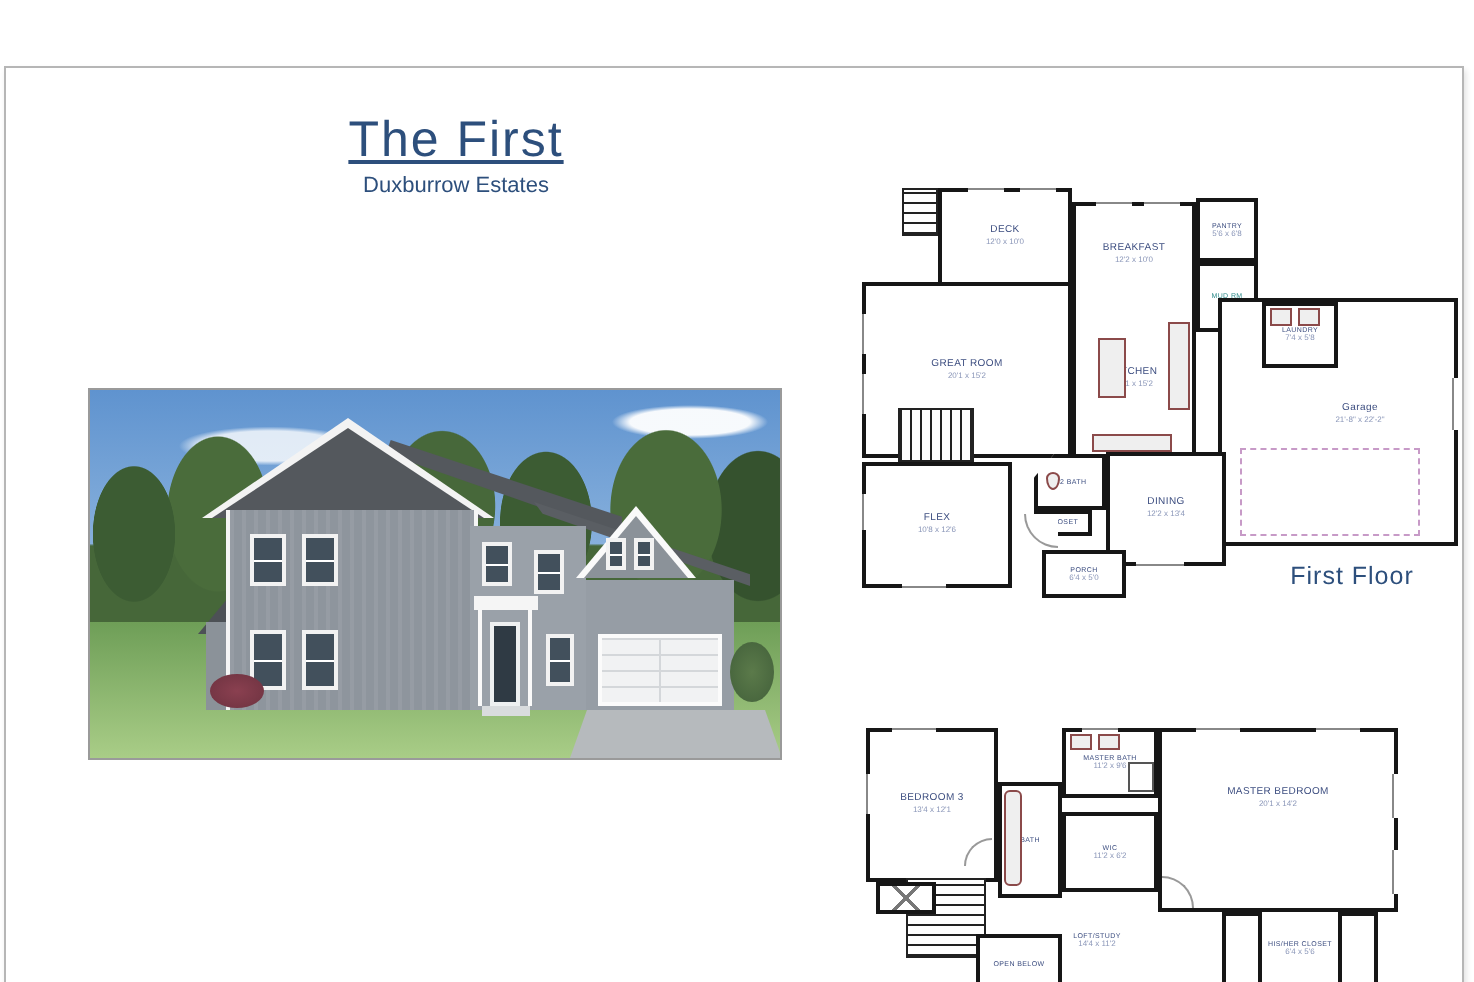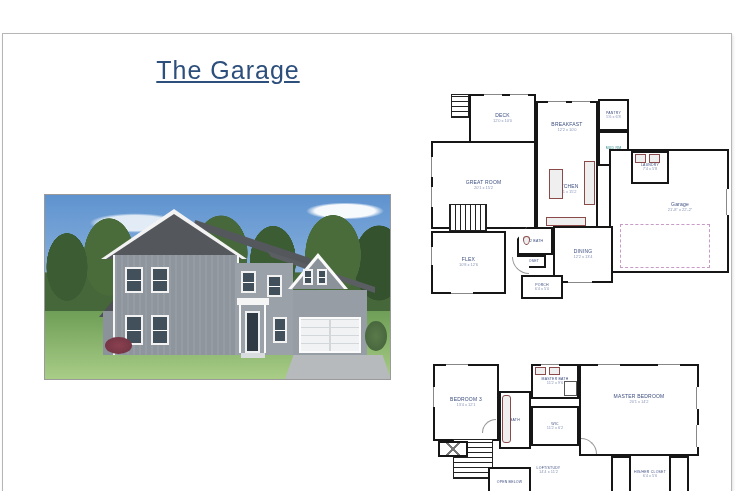--- a/index.html
+++ b/index.html
@@ -59,21 +59,22 @@
   .arc{position:absolute;box-sizing:border-box;background:#fff;}
   .pwh{position:absolute;height:5px;background:linear-gradient(#888,#888) center/100% 1px no-repeat,#fff;background-color:#fff;z-index:3;}
   .pwv{position:absolute;width:5px;background:linear-gradient(#888,#888) center/1px 100% no-repeat,#fff;background-color:#fff;z-index:3;}
 </style>
 </head>
 <body>
 
 <div class="page">
 
   <div class="titleblock">
-    <div class="title">The Garage</div>
+    <div class="title">The First</div>
+    <div class="sub">Duxburrow Estates</div>
   </div>
 
   <div class="photo">
     <div class="sky"></div>
     <div class="trees"></div>
     <div class="lawn"></div>
 
     <div class="roof" style="left:148px;top:25px;width:118px;height:48px;clip-path:polygon(2% 0,100% 80%,100% 100%,0 14%);"></div>
     <div class="roof" style="left:222px;top:56px;width:108px;height:42px;background:#5a5e63;clip-path:polygon(0 0,100% 86%,100% 100%,4% 14%);"></div>
     <div class="roof" style="left:56px;top:14px;width:146px;height:50px;clip-path:polygon(0 100%,50% 0,100% 100%);background:#f3f3f3;"></div>
@@ -192,20 +193,21 @@
     <div class="pwh" style="left:84px;top:3px;width:18px;"></div>
     <div class="pwh" style="left:122px;top:10px;width:18px;"></div>
     <div class="pwh" style="left:146px;top:10px;width:18px;"></div>
     <div class="pwv" style="left:3px;top:68px;height:20px;"></div>
     <div class="pwv" style="left:3px;top:98px;height:20px;"></div>
     <div class="pwv" style="left:3px;top:158px;height:18px;"></div>
     <div class="pwh" style="left:25px;top:202px;width:22px;"></div>
     <div class="pwh" style="left:142px;top:191px;width:24px;"></div>
     <div class="pwv" style="left:298px;top:100px;height:26px;"></div>
 
+    <div class="caption" style="left:195px;top:192px;width:110px;">First Floor</div>
   </div>
 
   <div class="plan" style="left:423px;top:325px;width:280px;height:145px;">
 
     <div class="room" style="left:7px;top:5px;width:66px;height:77px;">
       <div class="rn">BEDROOM 3</div>
       <div class="rd">13'4 x 12'1</div>
     </div>
 
     <div class="room tiny" style="left:105px;top:5px;width:48px;height:35px;">

